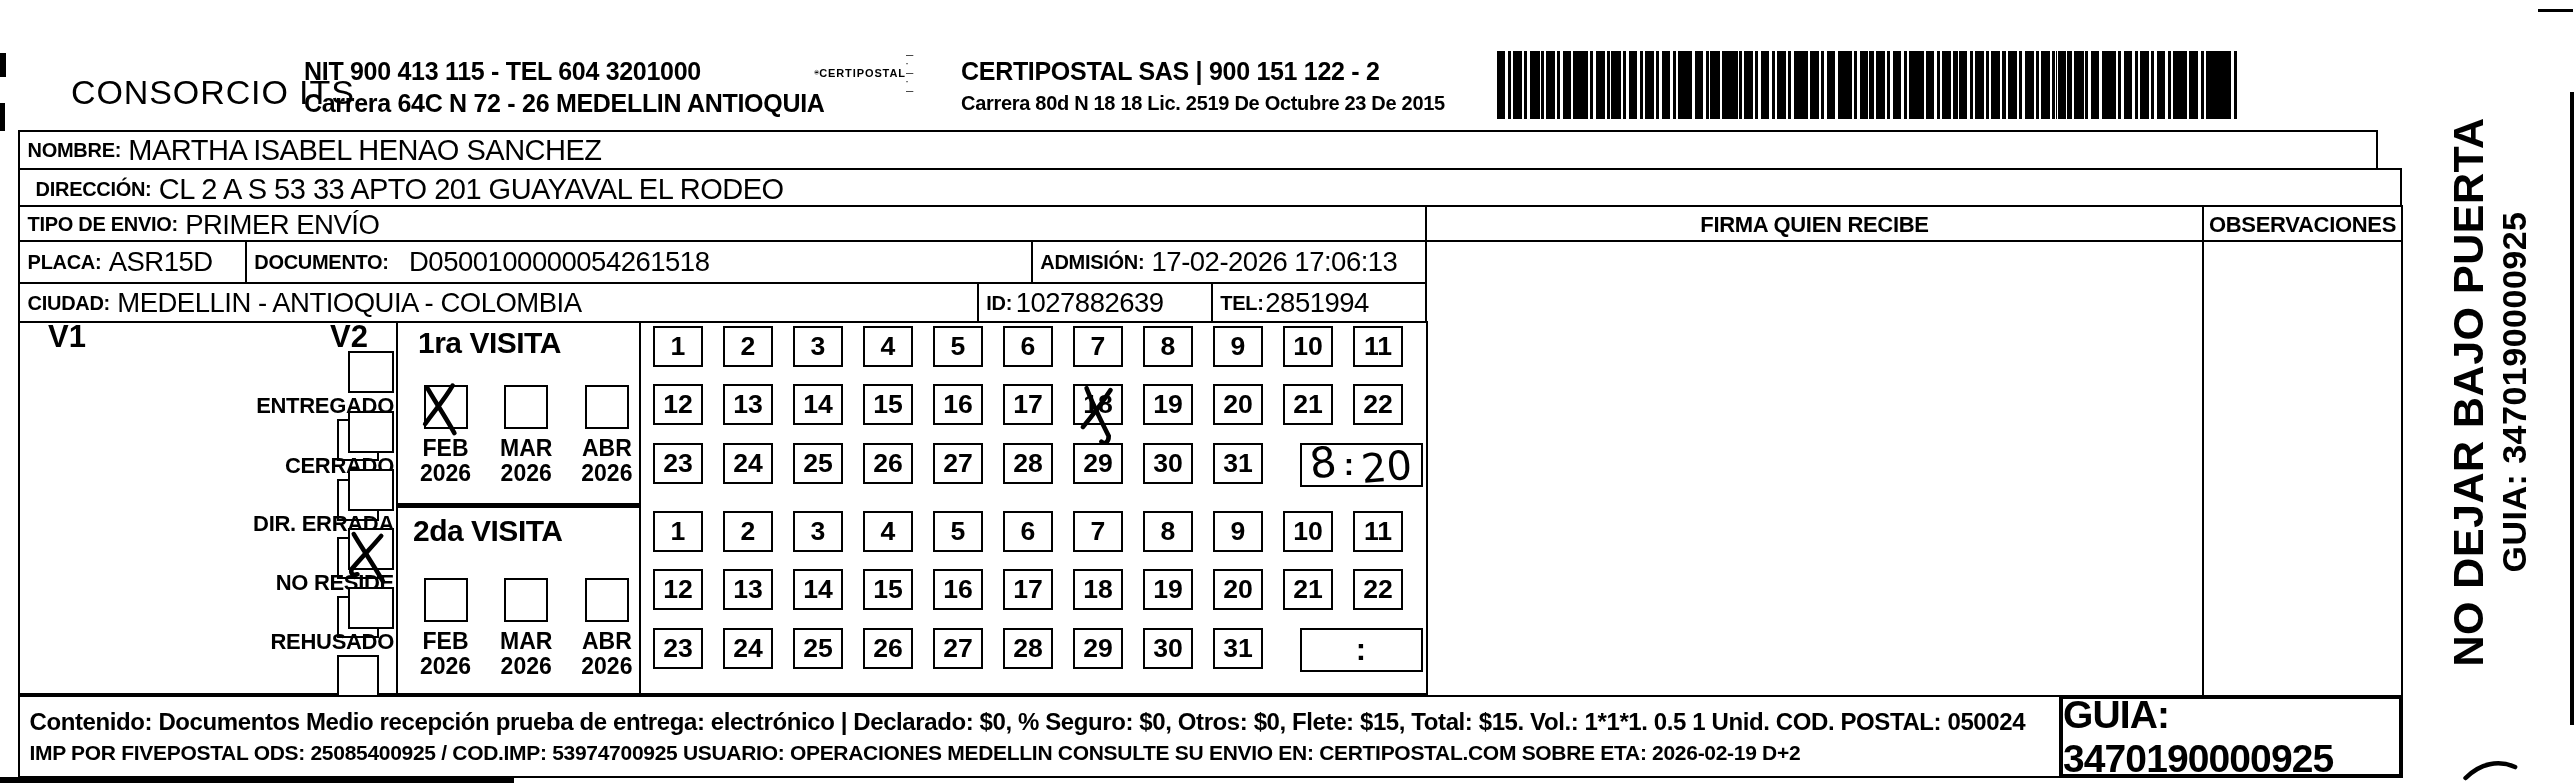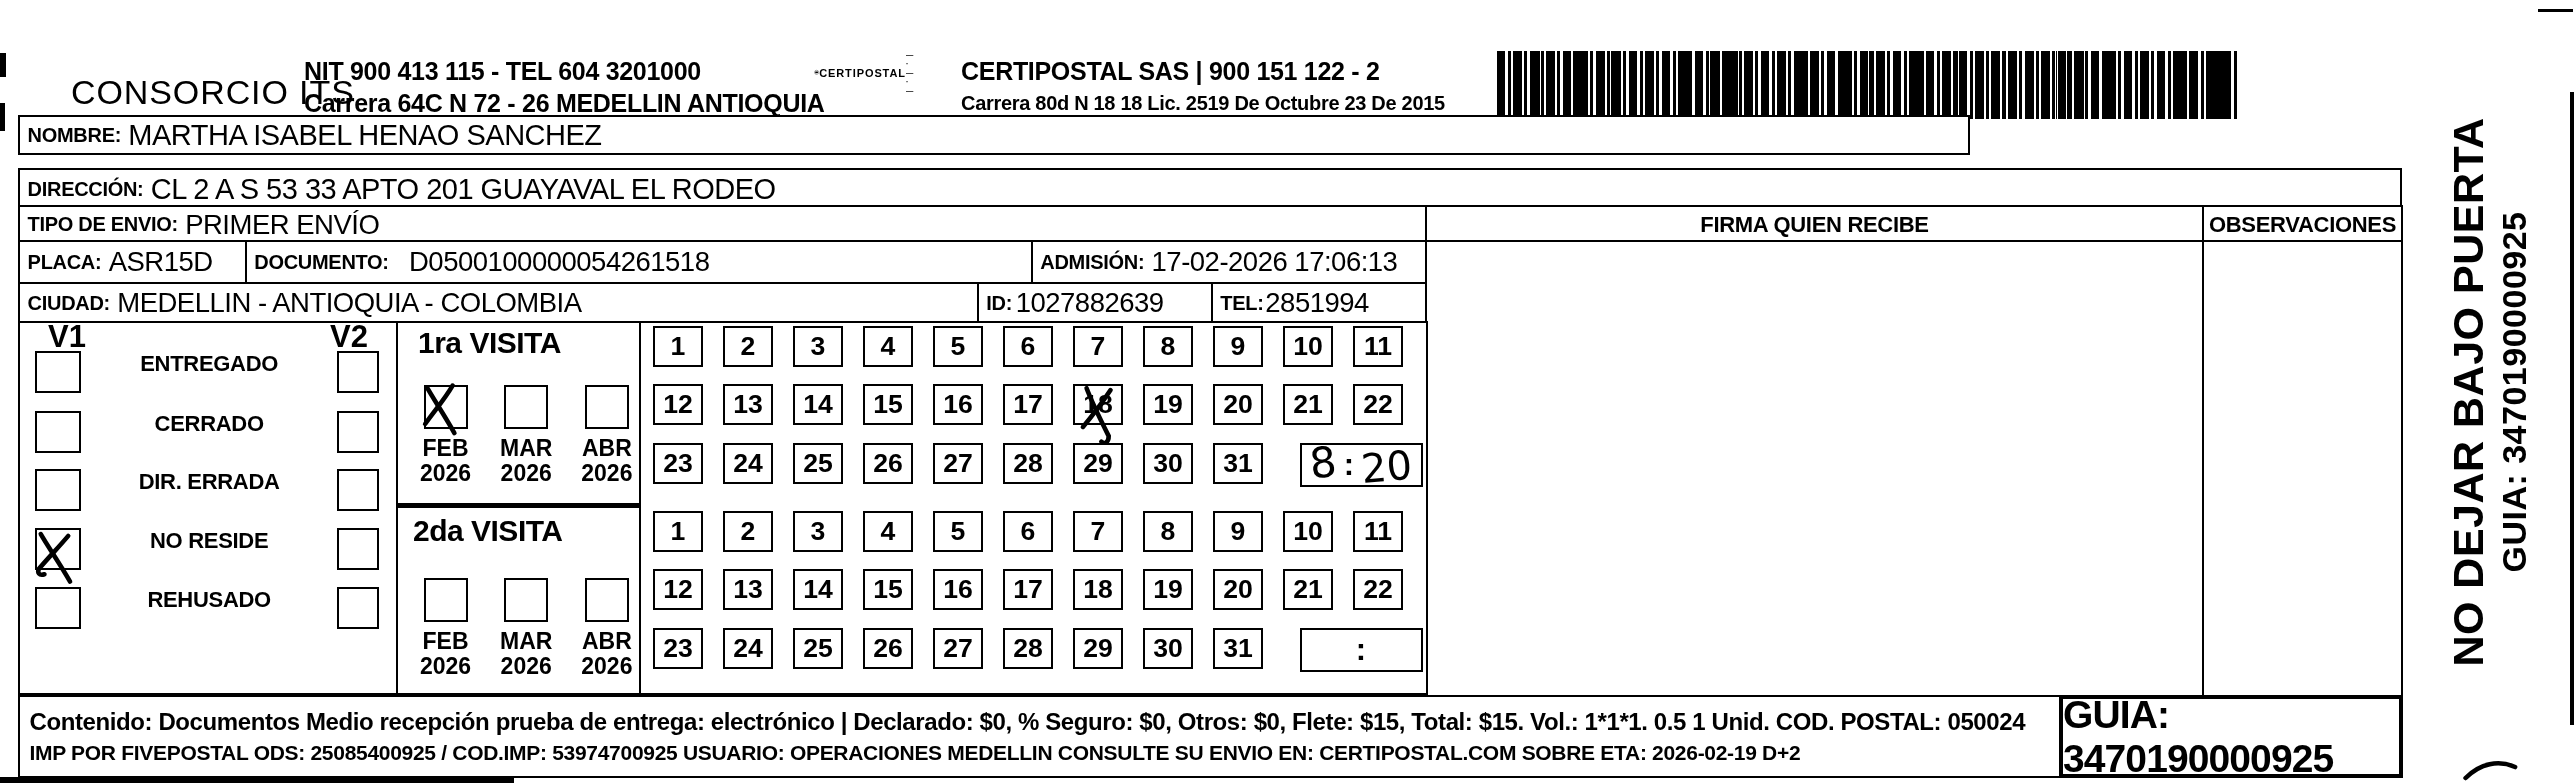--- a/index.html
+++ b/index.html
@@ -18,21 +18,21 @@
   .logo-wrap{display:flex;flex-direction:row;align-items:center;width:101px;}
   .logo-txt{font-size:11px;font-weight:700;letter-spacing:0.9px;margin-top:1.8px;}
   .logo-tag{font-size:7.3px;font-weight:700;letter-spacing:1.8px;}
   .barcode{position:absolute;background:
      repeating-linear-gradient(90deg,#000 0 2.8px,transparent 2.8px 5.5px),
      repeating-linear-gradient(90deg,#000 0 6.4px,transparent 6.4px 16.5px),
      repeating-linear-gradient(90deg,#000 0 1.8px,transparent 1.8px 26.6px),
      repeating-linear-gradient(90deg,#000 0 4.6px,transparent 4.6px 38px);}
   
   .vhdr{font-size:31px;font-weight:700;}
-  .srow{position:absolute;display:flex;align-items:flex-start;height:44px;width:359px;left:35px;}
+  .srow{position:absolute;display:flex;align-items:flex-end;height:44px;width:359px;left:35px;flex-direction:column;}
   .cbx{width:46px;height:42px;border:2.8px solid #000;box-sizing:border-box;position:relative;background:#fff;flex:0 0 auto;}
   .cbx.v2{width:42px;margin-right:14.7px;margin-left:auto;}
   .slabel{flex:1;text-align:center;font-size:22px;font-weight:700;letter-spacing:-0.3px;}
   .hwx{position:absolute;left:-9.2px;top:-7.3px;width:64px;height:66px;overflow:visible;}
   .hwx path{stroke:#000;stroke-width:5;fill:none;stroke-linecap:round;}
   
   .vtitle{font-size:30px;font-weight:700;letter-spacing:-0.5px;white-space:nowrap;}
   .months{position:absolute;display:flex;gap:3.7px;}
   .month-col{display:flex;flex-direction:column;align-items:center;width:77px;}
   .mbox{width:44px;height:44px;border:2.8px solid #000;box-sizing:border-box;position:relative;background:#fff;}
@@ -81,26 +81,26 @@
     <div class="logo-tag">— · — · —</div>
   </div>
 
   <div class="abs hblock" style="left:961px;top:55px;">
     <div>CERTIPOSTAL SAS | 900 151 122 - 2</div>
     <div class="sub">Carrera 80d N 18 18  Lic. 2519 De Octubre 23 De 2015</div>
   </div>
 
   <div class="barcode" style="left:1497px;top:51px;width:741px;height:68px;"></div>
 
-  <div class="cell" style="left:18.3px;top:115px;width:1952px;height:40px;">
+  <div class="cell" style="left:18.3px;top:130px;width:2360px;height:40px;">
     <span class="lbl">NOMBRE:</span>
     <span class="val val-big">MARTHA ISABEL HENAO SANCHEZ</span>
   </div>
 
-  <div class="cell" style="left:18.3px;top:168px;width:2384px;height:43px;">
+  <div class="cell" style="left:18.3px;top:168px;width:2384px;height:43px;padding-left:8px;">
     <span class="lbl">DIRECCIÓN:</span>
     <span class="val val-big">CL 2 A S 53 33 APTO 201 GUAYAVAL EL RODEO</span>
   </div>
 
   <div class="cell" style="left:18.3px;top:205px;width:1412px;height:39px;">
     <span class="lbl">TIPO DE ENVIO:</span>
     <span class="val">PRIMER ENVÍO</span>
   </div>
   <div class="cell hdr-cell" style="left:1425px;top:205px;width:779px;height:39px;">
     <span>FIRMA QUIEN RECIBE</span>

